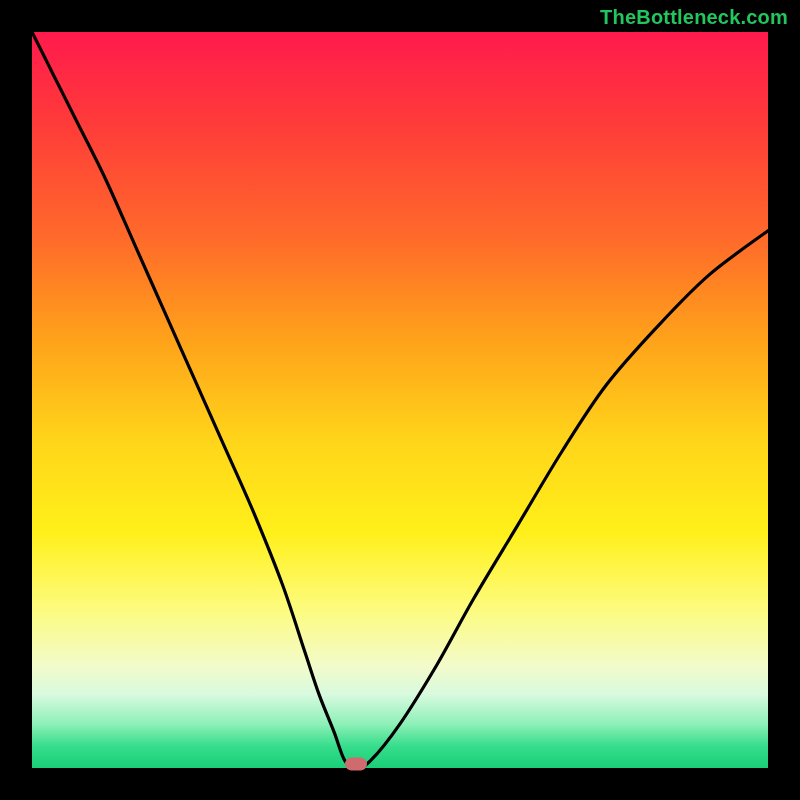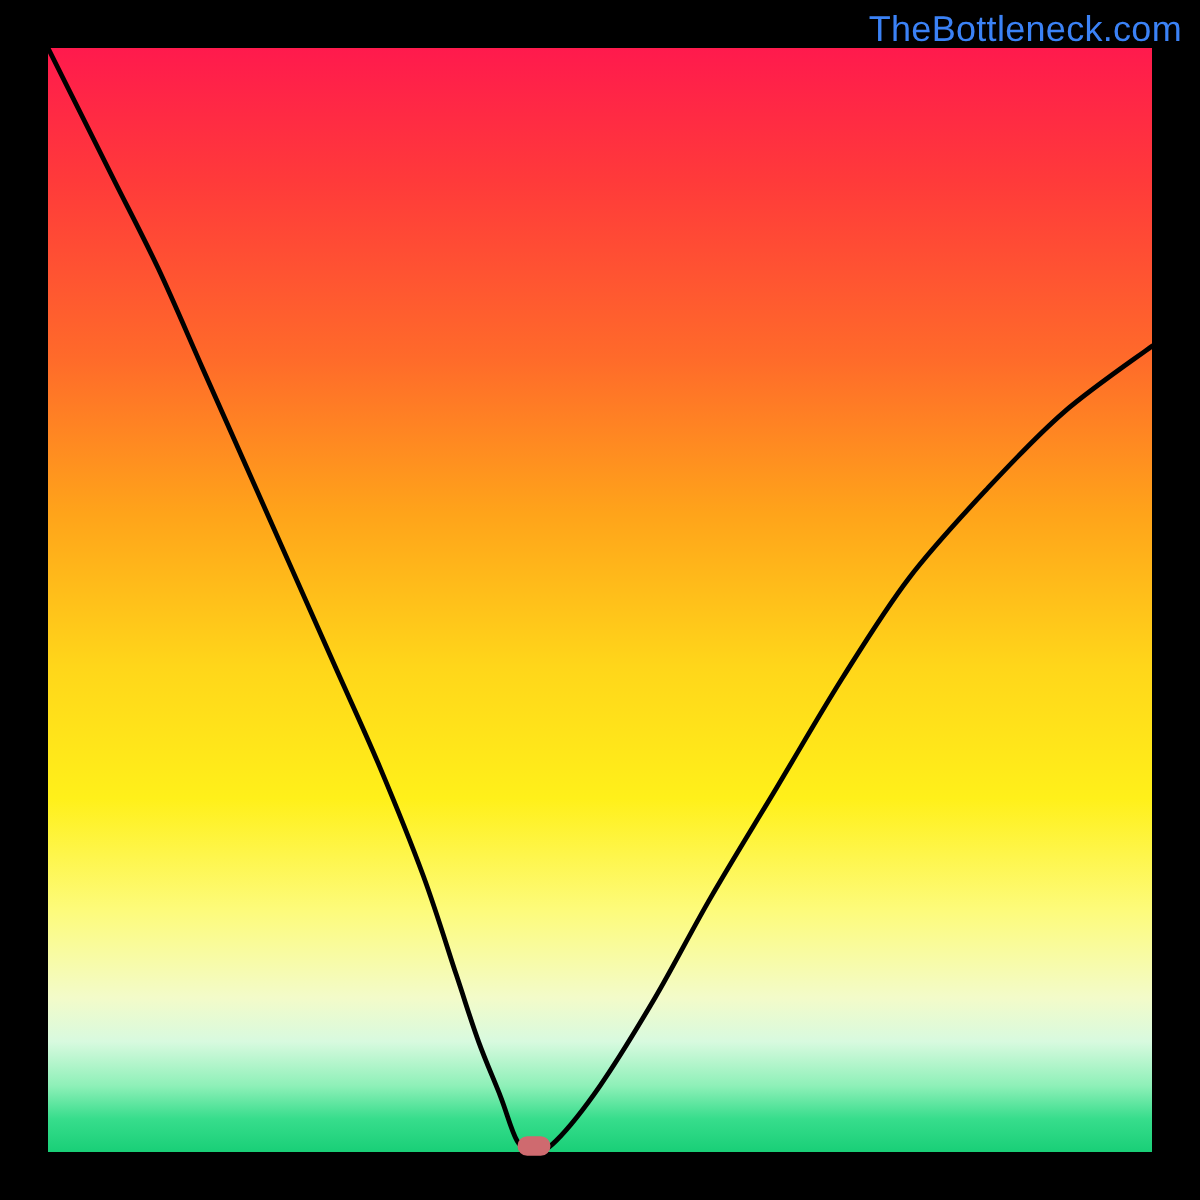--- a/index.html
+++ b/index.html
@@ -38,23 +38,23 @@
       #8ef0b8 94%,
       #37dd8c 97%,
       #19cf77 100%
     );
   }
   .watermark {
     position: absolute;
     top: 6px;
     right: 12px;
     font-family: Arial, Helvetica, sans-serif;
-    font-size: 24px;
-    font-weight: 400;
-    color: #3b82f6;
+    font-size: 20px;
+    font-weight: 700;
+    color: #22c55e;
     letter-spacing: 0.2px;
     user-select: none;
   }
   svg.curve {
     position: absolute;
     left: 0;
     top: 0;
     width: 736px;
     height: 736px;
     overflow: visible;

